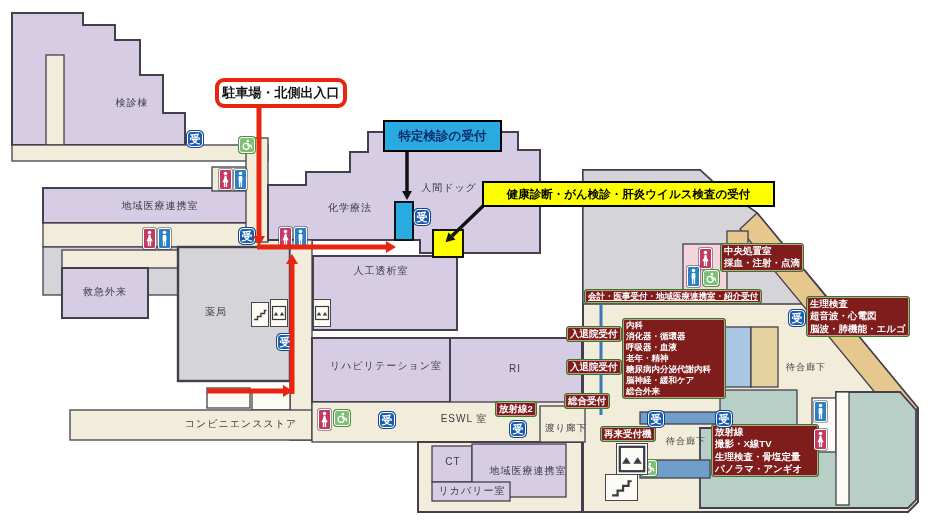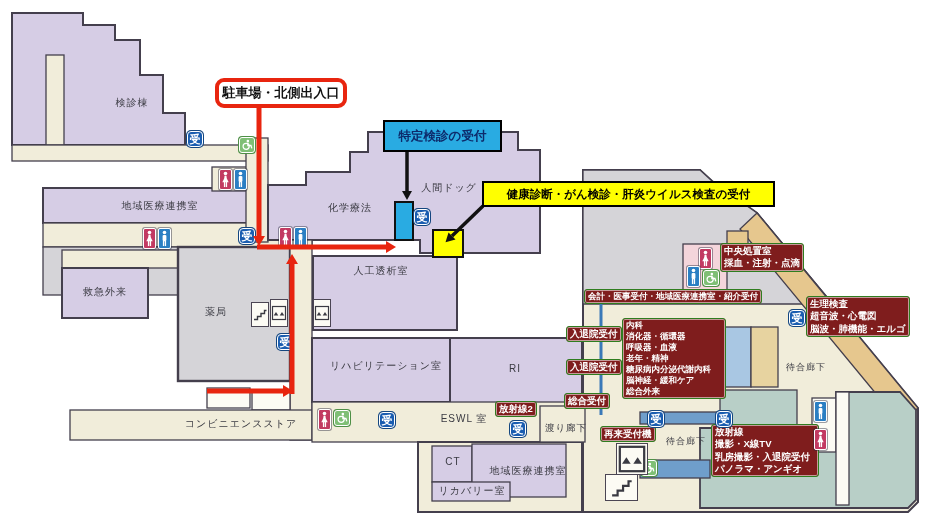--- a/index.html
+++ b/index.html
@@ -98,21 +98,21 @@
       </div>
       <div class="green-label" style="left: 566px; top: 326px; font-size: 9.5px;">
         <div>入退院受付</div>
       </div>
       <div class="green-label" style="left: 566px; top: 359px; font-size: 9.5px;">
         <div>入退院受付</div>
       </div>
       <div class="green-label" style="left: 564px; top: 393px; font-size: 9.5px;">
         <div>総合受付</div>
       </div>
-      <div class="green-label" style="left: 584px; top: 289px; font-size: 8.5px;">
+      <div class="green-label" style="left: 584px; top: 289px; font-size: 8.5px; text-decoration: underline;">
         <div>会計・医事受付・地域医療連携室・紹介受付</div>
       </div>
       <div class="green-label" style="left: 720px; top: 243px; font-size: 9.5px;">
         <div>中央処置室</div>
         <div>採血・注射・点滴</div>
       </div>
       <div class="green-label" style="left: 806px; top: 296px; font-size: 9.5px;">
         <div>生理検査</div>
         <div>超音波・心電図</div>
         <div>脳波・肺機能・エルゴ</div>
@@ -125,21 +125,21 @@
         <div>糖尿病内分泌代謝内科</div>
         <div>脳神経・緩和ケア</div>
         <div>総合外来</div>
       </div>
       <div class="green-label" style="left: 600px; top: 426px; font-size: 9.5px;">
         <div>再来受付機</div>
       </div>
       <div class="green-label" style="left: 711px; top: 424px; font-size: 9.5px; width: 100px;">
         <div>放射線</div>
         <div>撮影・X線TV</div>
-        <div>乳房撮影・入退院受付</div>
+        <div>生理検査・骨塩定量</div>
         <div>パノラマ・アンギオ</div>
       </div>
       <div class="icon icon-rec" style="left: 187px; top: 131px; width: 16px; height: 16px;">受</div>
       <div class="icon icon-rec" style="left: 239px; top: 228px; width: 16px; height: 16px;">受</div>
       <div class="icon icon-rec" style="left: 414px; top: 209px; width: 16px; height: 16px;">受</div>
       <div class="icon icon-rec" style="left: 277px; top: 334px; width: 16px; height: 16px;">受</div>
       <div class="icon icon-rec" style="left: 379px; top: 412px; width: 16px; height: 16px;">受</div>
       <div class="icon icon-rec" style="left: 510px; top: 421px; width: 16px; height: 16px;">受</div>
       <div class="icon icon-rec" style="left: 648px; top: 411px; width: 16px; height: 16px;">受</div>
       <div class="icon icon-rec" style="left: 716px; top: 411px; width: 16px; height: 16px;">受</div>

